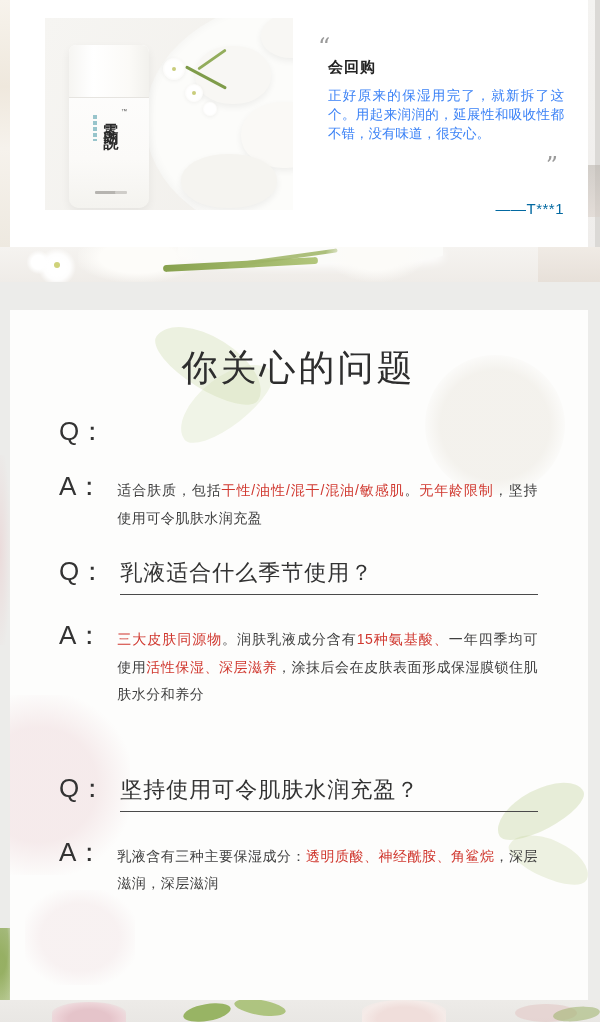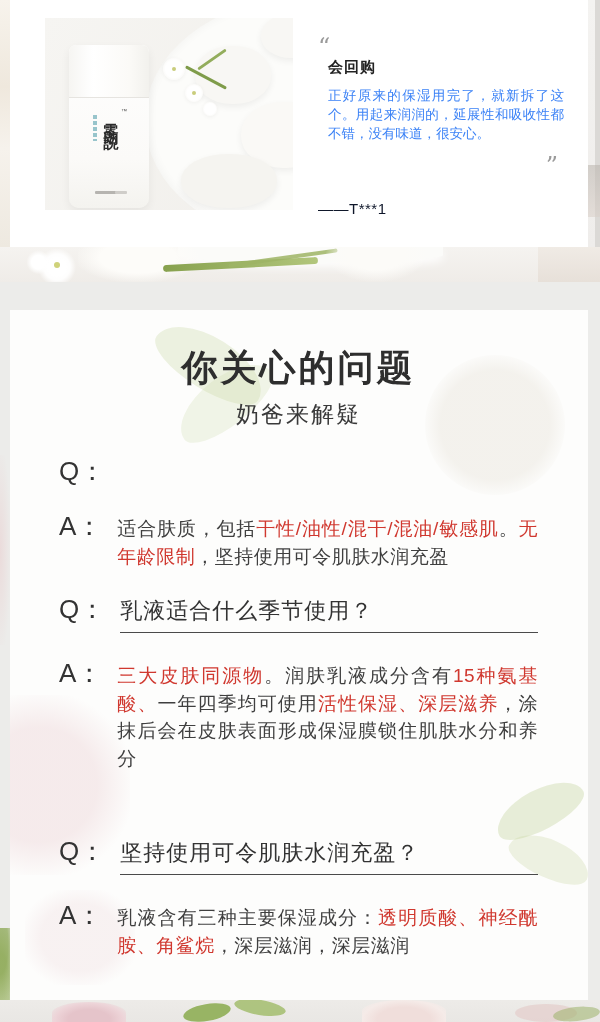--- a/index.html
+++ b/index.html
@@ -77,53 +77,53 @@
   .bottle .teal-bar { position:absolute; left:24px; top:70px; width:4px; height:26px;
     background:repeating-linear-gradient(180deg,#7fb7c0 0 4px, rgba(127,183,192,0) 4px 6px); opacity:.8; }
   .bottle .micro-text { position:absolute; left:26px; bottom:14px; width:28px; height:3px; background:#b6b4b0; border-radius:1px; }
   .bottle .micro-text2 { position:absolute; left:46px; bottom:14px; width:12px; height:3px; background:#cfcdc9; border-radius:1px; }
 
   .review { position:absolute; left:308px; top:40px; width:246px; }
   .quote-mark { font-family:"DejaVu Serif","Liberation Serif",serif; font-size:24px; color:#9a9a9a; line-height:14px; }
   .quote-close-wrap { text-align:right; margin-top:16px; padding-right:6px; }
   .review h2 { margin:4px 0 0 10px; font-size:15px; font-weight:700; color:#222222; letter-spacing:1px; }
   .review .body { margin:9px 0 0 10px; width:236px; font-size:13.5px; line-height:19px; color:#3b82f6; text-align:justify; }
-  .review .attribution { margin-top:22px; text-align:left; font-size:15px; color:#0f172a; letter-spacing:.5px; }
+  .review .attribution { margin-top:22px; text-align:right; font-size:15px; color:#0369a1; letter-spacing:.5px; }
 
   
   .qa-card { position:absolute; left:10px; top:310px; width:578px; height:690px; background:#fdfdfc; overflow:hidden; }
   .wm { position:absolute; pointer-events:none; }
   .wm-petal { position:absolute; border-radius:50% 50% 50% 50%/60% 60% 40% 40%; background:rgba(198,214,160,.30); }
   .wm-leaf-title { left:130px; top:18px; width:160px; height:150px; }
   .wm-leaf-title .p1 { left:10px; top:10px; width:120px; height:52px; transform:rotate(32deg); }
   .wm-leaf-title .p2 { left:30px; top:50px; width:110px; height:48px; transform:rotate(-38deg); background:rgba(205,219,170,.26); }
   .wm-circle { left:415px; top:45px; width:140px; height:140px; border-radius:50%;
     background:radial-gradient(circle, rgba(243,241,236,.95) 0 55%, rgba(243,241,236,0) 75%); }
   .wm-pink-left { left:-10px; top:385px; width:130px; height:180px;
     background:radial-gradient(ellipse at 30% 50%, rgba(233,205,208,.38) 0 45%, rgba(233,205,208,0) 75%); }
   .wm-pink-bottom { left:15px; top:580px; width:110px; height:95px;
     background:radial-gradient(ellipse, rgba(236,215,218,.30) 0 50%, rgba(236,215,218,0) 78%); }
   .wm-leaf-right { left:462px; top:470px; width:120px; height:160px; }
   .wm-leaf-right .p1 { left:20px; top:10px; width:95px; height:40px; transform:rotate(-28deg); background:rgba(186,205,140,.32); }
   .wm-leaf-right .p2 { left:35px; top:60px; width:85px; height:38px; transform:rotate(24deg); background:rgba(196,212,156,.28); }
 
   .qa-inner { position:relative; z-index:2; padding:36px 50px 0 49px; }
-  .qa-title { text-align:center; font-size:36px; font-weight:700; color:#2e2e2e; letter-spacing:3px; line-height:44px; }
+  .qa-title { text-align:center; font-size:36px; font-weight:400; color:#2e2e2e; letter-spacing:3px; line-height:44px; }
   .qa-subtitle { text-align:center; font-size:23px; font-weight:400; color:#3a3a3a; letter-spacing:2px; line-height:32px; margin-top:8px; }
 
   .qa-item { margin-top:26px; }
   .qa-item.second { margin-top:24px; }
   .qa-item.third  { margin-top:64px; }
   .q-row { display:flex; align-items:baseline; }
   .q-label { font-size:26px; color:#333333; margin-right:15px; line-height:30px; }
   .q-text { flex:1; font-size:22px; color:#333333; letter-spacing:1px; line-height:30px;
     padding-bottom:6px; border-bottom:1px solid #4a4a4a; }
   .a-row { display:flex; align-items:baseline; margin-top:27px; }
   .a-label { font-size:26px; color:#333333; margin-right:15px; line-height:27px; }
-  .a-text { flex:1; font-size:19px; color:#3f3f3f; line-height:27.5px; letter-spacing:.5px; text-align:justify; }
+  .a-text { flex:1; font-size:14px; color:#3f3f3f; line-height:27.5px; letter-spacing:.5px; text-align:justify; }
 
   
   .strip-bottom { position:absolute; left:0; top:1000px; width:600px; height:22px;
     background:linear-gradient(180deg,#edebE8 0%,#e9e7e4 100%); overflow:hidden; }
   .strip-bottom .rose { position:absolute; left:52px; top:2px; width:74px; height:22px; border-radius:50% 50% 0 0;
     background:radial-gradient(ellipse at 50% 80%, #e5c4ca 0 40%, #edd4d8 65%, rgba(237,212,216,0) 90%); }
   .strip-bottom .leaf1 { position:absolute; left:183px; top:4px; width:48px; height:17px; border-radius:50%;
     background:#8fae55; transform:rotate(-10deg); opacity:.9; }
   .strip-bottom .leaf2 { position:absolute; left:234px; top:0; width:52px; height:15px; border-radius:50%;
     background:#a3bd6d; transform:rotate(9deg); opacity:.85; }
@@ -202,21 +202,20 @@
     <div class="wm wm-circle"></div>
     <div class="wm wm-pink-left"></div>
     <div class="wm wm-pink-bottom"></div>
     <div class="wm wm-leaf-right">
       <div class="wm-petal p1"></div>
       <div class="wm-petal p2"></div>
     </div>
 
     <div class="qa-inner">
       <h1 class="qa-title">你关心的问题</h1>
-      <div class="qa-subtitle">奶爸来解疑</div>
 
       <div class="qa-item first">
         <div class="q-row">
           <span class="q-label">Q：</span>
         </div>
         <div class="a-row">
           <span class="a-label">A：</span>
           <span class="a-text"><span>适合肤质，包括</span><span class="red-seg" style="color: rgb(208, 56, 47);">干性/油性/混干/混油/敏感肌</span><span>。</span><span class="red-seg" style="color: rgb(208, 56, 47);">无年龄限制</span><span>，坚持使用可令肌肤水润充盈</span></span>
         </div>
       </div>

